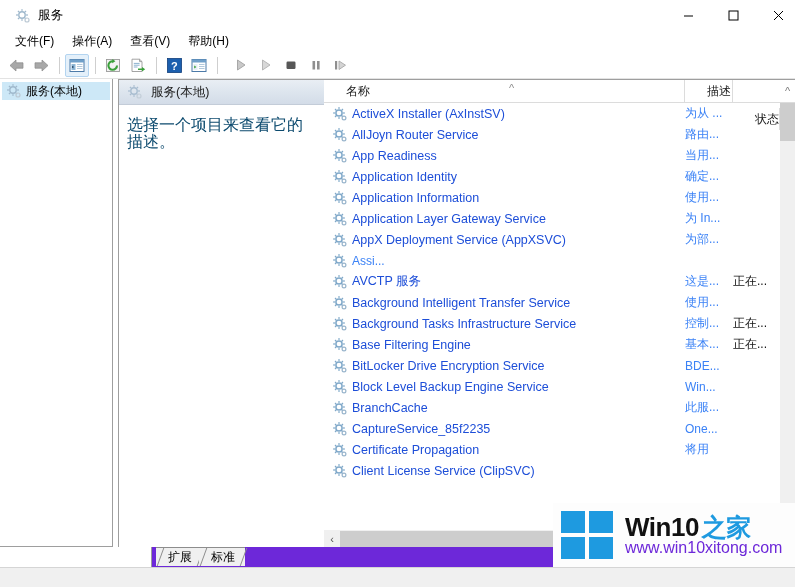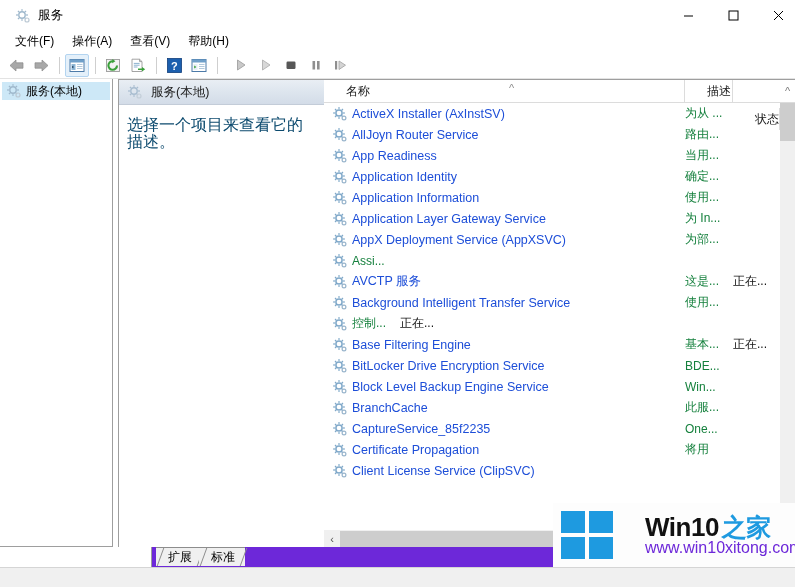--- a/index.html
+++ b/index.html
@@ -250,21 +250,21 @@
   .lv-row .svc-name {
     font-size: 12.5px;
     color: #1d4ed8;
     width: 333px;
     overflow: hidden;
     text-overflow: clip;
     flex: none;
   }
   .lv-row .svc-desc {
     font-size: 12px;
-    color: #15803d;
+    color: #3b82f6;
     width: 48px;
     flex: none;
     overflow: hidden;
   }
   .lv-row .svc-state {
     font-size: 12px;
     color: #111111;
     width: 47px;
     flex: none;
     overflow: hidden;
@@ -375,21 +375,20 @@
 
   
   .watermark {
     position: absolute;
     left: 553px; top: 503px;
     width: 242px; height: 64px;
     background: #fdfdfd;
     display: flex;
     align-items: center;
     z-index: 50;
-    gap: 20px;
   }
   .wm-logo {
     width: 52px; height: 48px;
     margin-left: 8px;
     margin-right: 12px;
     display: grid;
     grid-template-columns: 1fr 1fr;
     grid-template-rows: 1fr 1fr;
     gap: 4px;
     flex: none;
@@ -757,20 +756,21 @@
             <div class="lv-row">
               <span class="svc-icon">
                 <svg class="icon-svg" width="16" height="16" viewBox="0 0 16 16">
                   <g fill="none" stroke="#7fa8c9" stroke-width="1.5">
                     <circle cx="7" cy="7" r="3.1"></circle>
                     <path d="M7 1.3v1.5M7 11.2v1.5M1.3 7h1.5M11.2 7h1.5M3.1 3.1l1 1M9.9 9.9l1 1M10.9 3.1l-1 1M4.1 9.9l-1 1"></path>
                   </g>
                   <circle cx="12" cy="12" r="1.9" fill="none" stroke="#9ab6cd" stroke-width="1.2"></circle>
                 </svg>
               </span>
+              <span class="svc-name">Background Tasks Infrastructure Service</span>
               <span class="svc-desc">控制...</span>
               <span class="svc-state">正在...</span>
             </div>
             <div class="lv-row">
               <span class="svc-icon">
                 <svg class="icon-svg" width="16" height="16" viewBox="0 0 16 16">
                   <g fill="none" stroke="#7fa8c9" stroke-width="1.5">
                     <circle cx="7" cy="7" r="3.1"></circle>
                     <path d="M7 1.3v1.5M7 11.2v1.5M1.3 7h1.5M11.2 7h1.5M3.1 3.1l1 1M9.9 9.9l1 1M10.9 3.1l-1 1M4.1 9.9l-1 1"></path>
                   </g>

